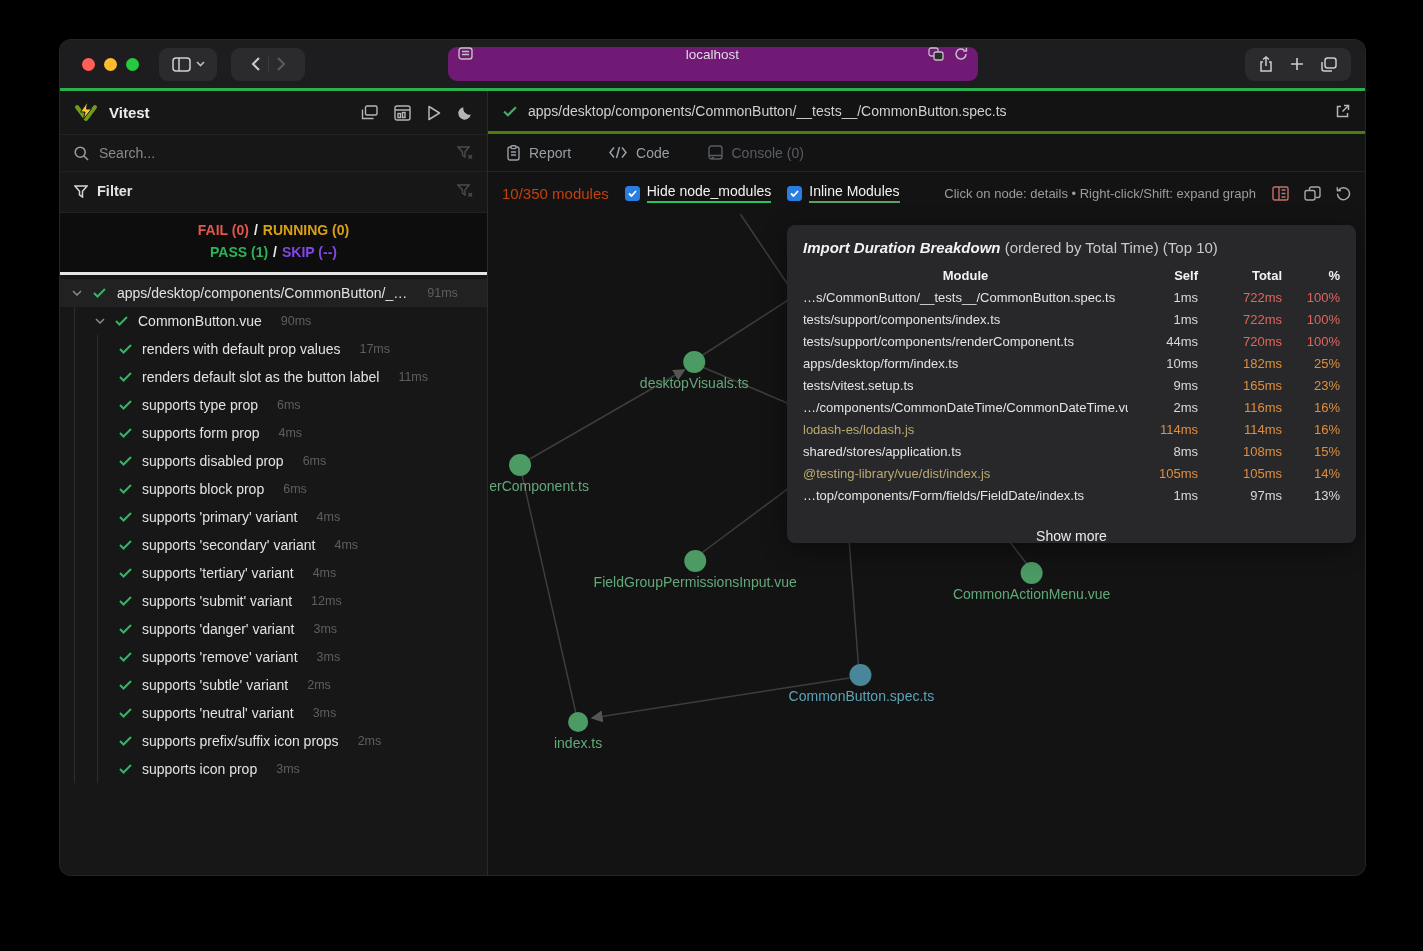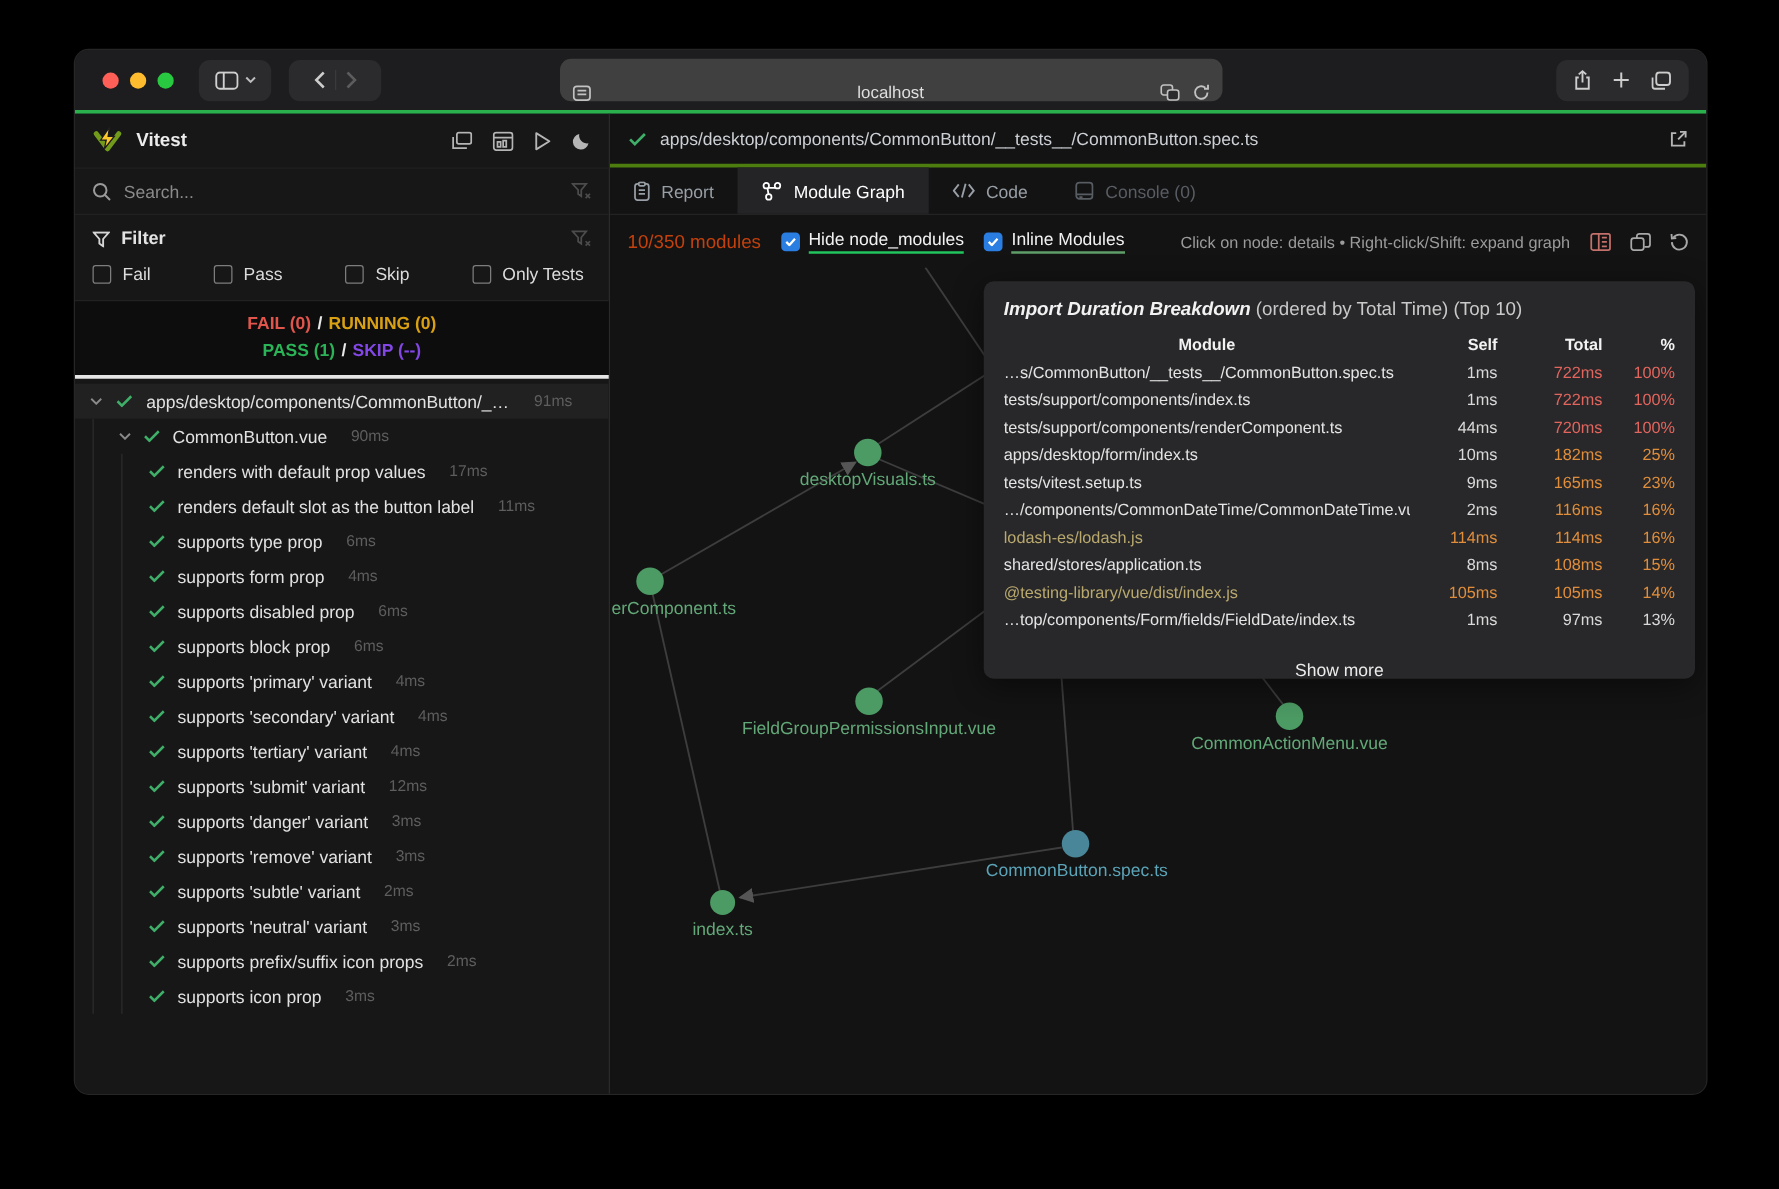--- a/index.html
+++ b/index.html
@@ -10,21 +10,21 @@
     box-shadow:0 0 0 1px #262626; }
 
   
   .chrome { height:48px; background:#1d1d1f; display:flex; align-items:center; padding:0 12px; position:relative; flex:0 0 auto; }
   .lights { display:flex; gap:9px; margin-left:10px; }
   .light { width:13px; height:13px; border-radius:50%; }
   .pill { background:#2b2b2d; border-radius:9px; height:33px; display:flex; align-items:center; justify-content:center; color:#c9c9c9; }
   .pill.sb { width:58px; margin-left:20px; gap:5px; }
   .pill.nav { width:74px; margin-left:14px; gap:8px; }
   .urlbar { position:absolute; left:50%; transform:translateX(-50%); width:530px; height:34px;
-    background:#404040; border-radius:9px; display:flex; align-items:flex-end; padding:0 10px; color:#b9b9b9; }
+    background:#701a75; border-radius:9px; display:flex; align-items:flex-start; padding:0 10px; color:#b9b9b9; }
   .urlbar .host { position:absolute; left:0; right:0; text-align:center; color:#dfdfdf; font-size:13.5px; }
   .urlbar .right { margin-left:auto; display:flex; gap:10px; z-index:1; }
   .pill.actions { width:106px; margin-left:auto; margin-right:2px; gap:17px; }
   .greenline { height:3px; background:#2ab04c; flex:0 0 auto; }
 
   
   .app { flex:1; display:flex; min-height:0; }
   .sidebar { width:428px; background:#171717; border-right:1px solid #2a2a2a; display:flex; flex-direction:column; }
   .content { flex:1; background:#131313; display:flex; flex-direction:column; min-width:0; }
 
@@ -265,38 +265,20 @@
           </span>
           <span>Filter</span>
           <span class="dim">
             <svg class="i" width="16" height="14" viewBox="0 0 16 14" fill="none" stroke="currentColor" stroke-width="1.4">
                 <path d="M1 1h11L8 6v5l-2.5-1.8V6Z"></path>
                 <line x1="11.5" y1="9" x2="15" y2="12.5"></line>
                 <line x1="15" y1="9" x2="11.5" y2="12.5"></line>
               </svg>
           </span>
         </div>
-        <div class="cbrow">
-          <span class="cbitem">
-              <span class="cb"></span>
-              <span>Fail</span>
-            </span>
-          <span class="cbitem">
-              <span class="cb"></span>
-              <span>Pass</span>
-            </span>
-          <span class="cbitem">
-              <span class="cb"></span>
-              <span>Skip</span>
-            </span>
-          <span class="cbitem">
-              <span class="cb"></span>
-              <span>Only Tests</span>
-            </span>
-        </div>
       </div>
 
       <div class="status">
         <div>
           <span class="st-fail">FAIL (0)</span><span class="st-sep">/</span><span class="st-run">RUNNING (0)</span>
         </div>
         <div>
           <span class="st-pass">PASS (1)</span><span class="st-sep">/</span><span class="st-skip">SKIP (--)</span>
         </div>
       </div>
@@ -504,31 +486,20 @@
         <div class="tab">
           <span>
               <svg class="i" width="13" height="16" viewBox="0 0 13 16" fill="none" stroke="currentColor" stroke-width="1.4">
                 <rect x="1" y="2" width="11" height="13" rx="2"></rect>
                 <rect x="4" y="0.8" width="5" height="2.8" rx="1" fill="#131313"></rect>
                 <line x1="4" y1="7" x2="9" y2="7"></line>
                 <line x1="4" y1="10" x2="9" y2="10"></line>
               </svg>
             </span>
           <span>Report</span>
-        </div>
-        <div class="tab active">
-          <span>
-              <svg class="i" width="17" height="16" viewBox="0 0 17 16" fill="none" stroke="currentColor" stroke-width="1.4">
-                <circle cx="4" cy="3.5" r="2.2"></circle>
-                <circle cx="13" cy="3.5" r="2.2"></circle>
-                <circle cx="6" cy="12.5" r="2.2"></circle>
-                <path d="M5.8 5.2 L11.3 5.2 M5 5.6 L5.8 10.4"></path>
-              </svg>
-            </span>
-          <span>Module Graph</span>
         </div>
         <div class="tab">
           <span>
               <svg class="i" width="18" height="13" viewBox="0 0 18 13" fill="none" stroke="currentColor" stroke-width="1.5">
                 <polyline points="5,1.5 1,6.5 5,11.5"></polyline>
                 <polyline points="13,1.5 17,6.5 13,11.5"></polyline>
                 <line x1="10.5" y1="1" x2="7.5" y2="12"></line>
               </svg>
             </span>
           <span>Code</span>

